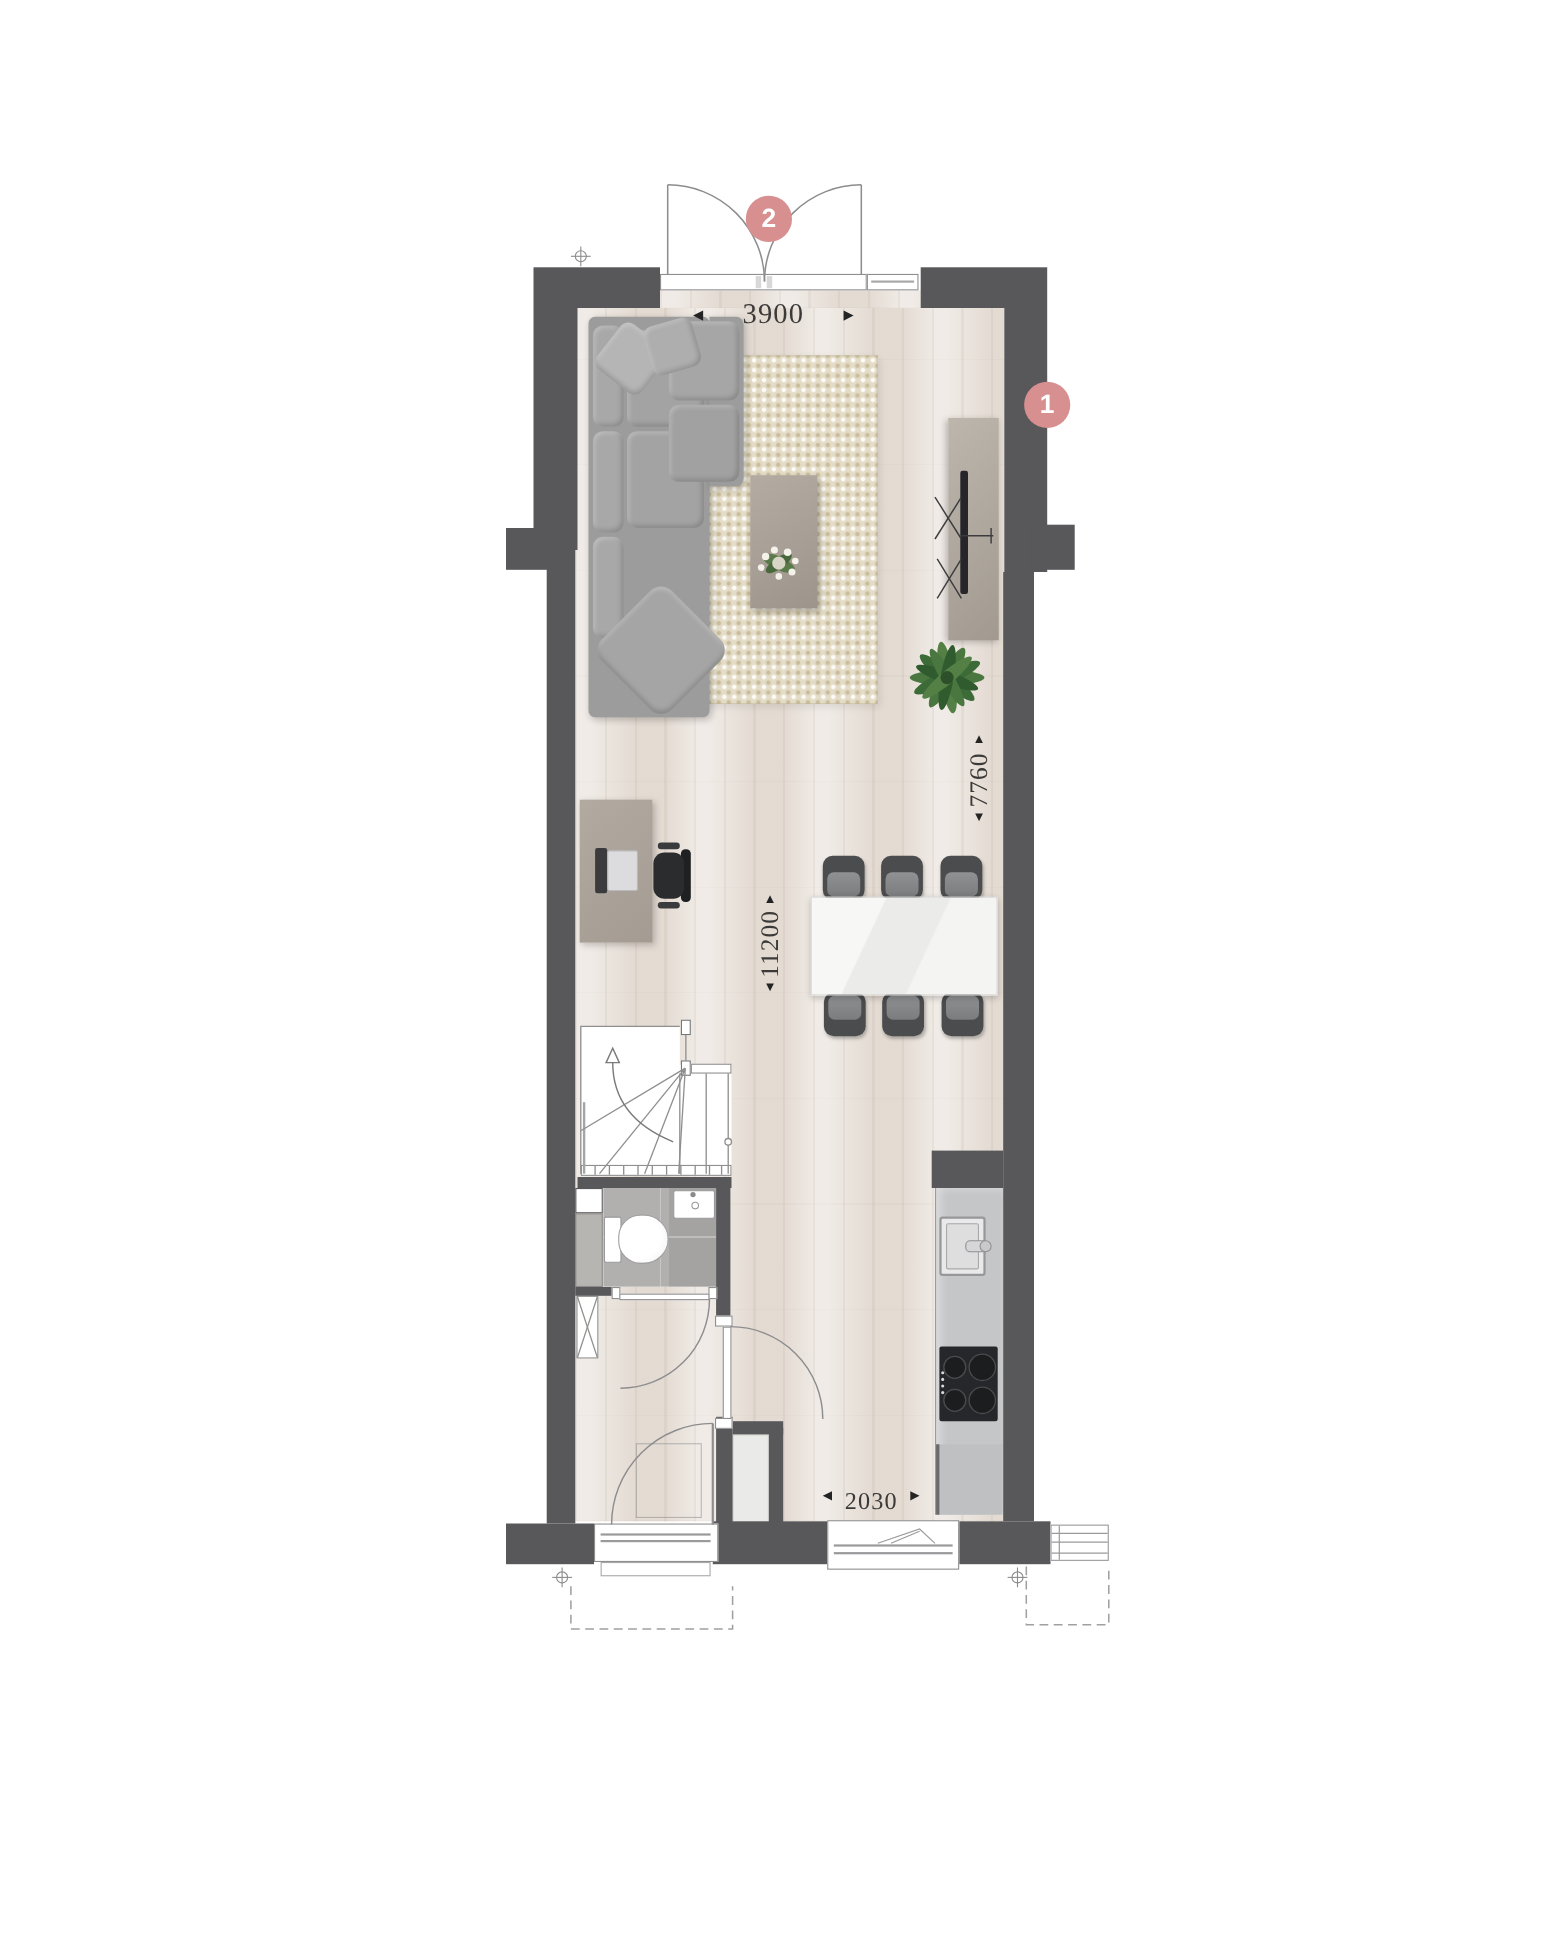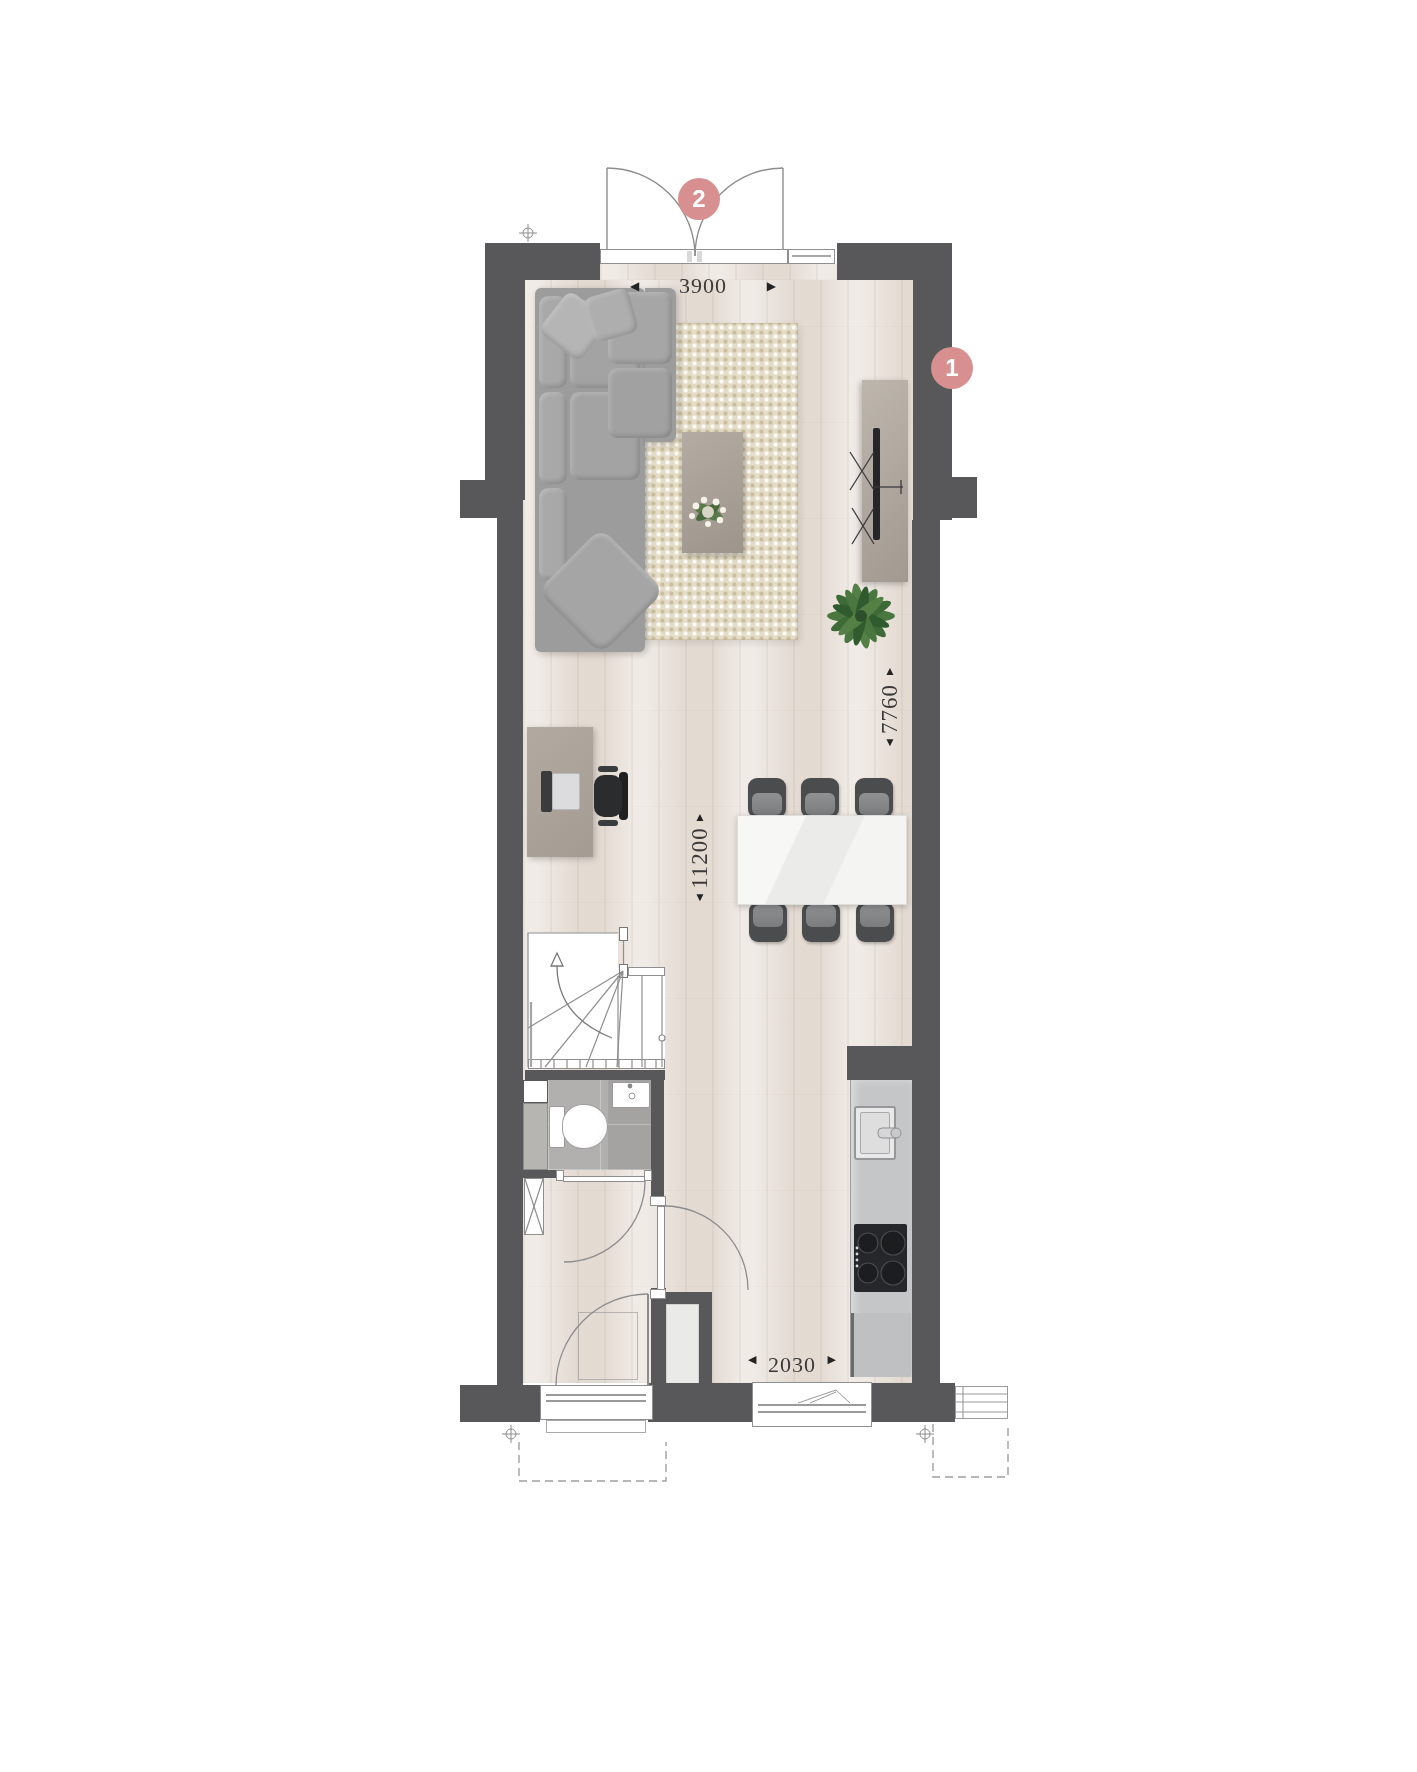--- a/index.html
+++ b/index.html
@@ -31,21 +31,21 @@
   .white-box{position:absolute;box-sizing:border-box;background:#ffffff;border:1.5px solid #77777a;z-index:32;}
   .cushion{position:absolute;box-sizing:border-box;background:#a8a8a8;border-radius:9px;
            box-shadow:inset -2px -2px 5px rgba(0,0,0,0.18), inset 2px 2px 4px rgba(255,255,255,0.25);}
   .chair{position:absolute;box-sizing:border-box;width:38px;height:40px;background:#4b4c4e;border-radius:9px;
          box-shadow:1px 2px 3px rgba(0,0,0,0.25);z-index:31;}
   .chair .seat{position:absolute;left:4px;right:4px;height:22px;background:linear-gradient(#909193,#7b7c7e);border-radius:6px;}
   .chair.up .seat{bottom:3px;} .chair.dn .seat{top:3px;}
   
   .dim{position:absolute;color:#3b3a38;font-family:"Liberation Serif",serif;z-index:70;
        display:flex;align-items:center;justify-content:space-between;}
-  .dim .val{font-size:22px;letter-spacing:1px;}
+  .dim .val{font-size:26px;letter-spacing:1px;}
   .dim .tri{font-size:12px;color:#242424;}
   .dim-vert-val{position:absolute;color:#3b3a38;font-family:"Liberation Serif",serif;font-size:23px;
        letter-spacing:1px;text-align:center;transform:rotate(-90deg);z-index:70;}
   .dim-vert-arrow{position:absolute;color:#242424;font-size:12px;z-index:70;}
   .marker{position:absolute;width:42px;height:42px;border-radius:50%;background:#d78f90;color:#ffffff;
           display:flex;align-items:center;justify-content:center;font-weight:bold;font-size:24px;z-index:80;}
   svg.overlay{position:absolute;left:0;top:0;z-index:60;pointer-events:none;}
 </style>
 </head>
 <body>

